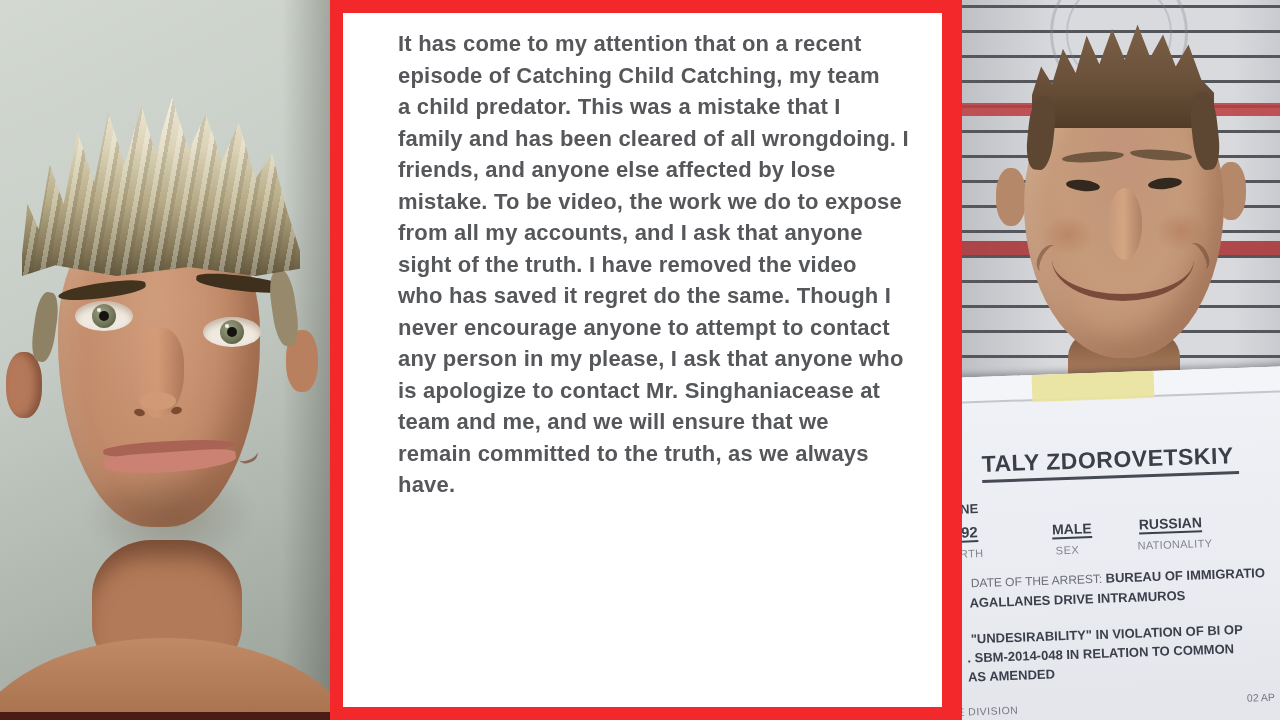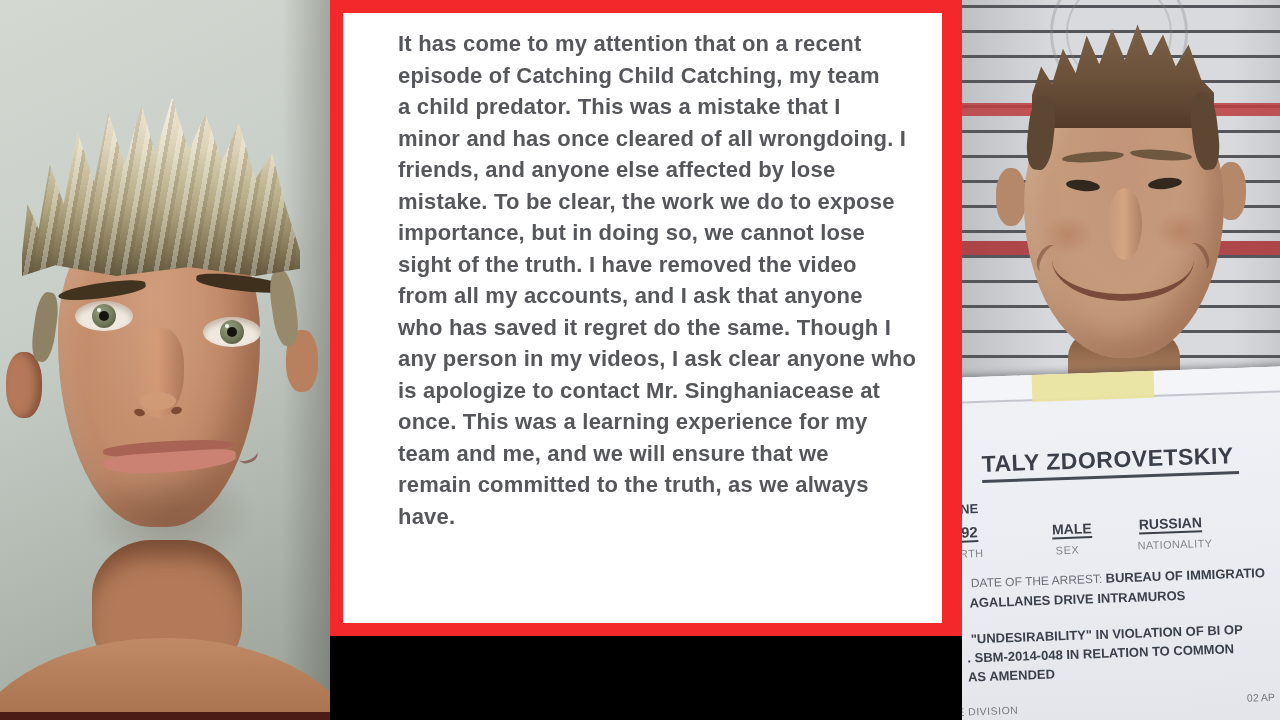--- a/index.html
+++ b/index.html
@@ -63,21 +63,21 @@
   .lp-hair-streaks{position:absolute;left:0;top:0;width:100%;height:100%;
     background:repeating-linear-gradient(100deg,rgba(255,255,245,.30) 0 5px,rgba(90,80,55,.18) 5px 9px,transparent 9px 16px);}
   .lp-sideburn-l{position:absolute;left:34px;top:292px;width:22px;height:70px;
     background:#8e8164;border-radius:40%;transform:rotate(8deg);}
   .lp-sideburn-r{position:absolute;left:272px;top:270px;width:24px;height:76px;
     background:#97896b;border-radius:40%;transform:rotate(-8deg);}
   .lp-bottom-edge{position:absolute;left:0;bottom:0;width:330px;height:8px;background:#4a1c15;}
 
   
   .statement-panel{
-    position:absolute;left:330px;top:0;width:632px;height:636px;box-sizing:border-box;
+    position:absolute;left:330px;top:0;width:632px;height:720px;box-sizing:border-box;
     border:13px solid #f2282b;border-right-width:20px;background:#fff;
   }
   .statement-text{margin:15px 0 0 55px;}
   .st-line{
     height:31.5px;line-height:31.5px;font-size:22px;font-weight:600;
     color:#56575a;letter-spacing:0.2px;white-space:nowrap;
   }
 
   
   .right-photo{
@@ -196,30 +196,29 @@
     <div class="lp-hair-streaks"></div>
   </div>
   <div class="lp-bottom-edge"></div>
 </div>
 
 <div class="statement-panel">
   <div class="statement-text">
     <div class="st-line">It has come to my attention that on a recent</div>
     <div class="st-line">episode of Catching Child Catching, my team</div>
     <div class="st-line">a child predator. This was a mistake that I</div>
-    <div class="st-line">minor and has once cleared of all wrongdoing. I</div>
+    <div class="st-line">family and has been cleared of all wrongdoing. I</div>
     <div class="st-line">friends, and anyone else affected by lose</div>
-    <div class="st-line">mistake. To be clear, the work we do to expose</div>
-    <div class="st-line">importance, but in doing so, we cannot lose</div>
+    <div class="st-line">mistake. To be video, the work we do to expose</div>
+    <div class="st-line">from all my accounts, and I ask that anyone</div>
     <div class="st-line">sight of the truth. I have removed the video</div>
-    <div class="st-line">from all my accounts, and I ask that anyone</div>
     <div class="st-line">who has saved it regret do the same. Though I</div>
-    <div class="st-line">any person in my videos, I ask clear anyone who</div>
+    <div class="st-line">never encourage anyone to attempt to contact</div>
+    <div class="st-line">any person in my please, I ask that anyone who</div>
     <div class="st-line">is apologize to contact Mr. Singhaniacease at</div>
-    <div class="st-line">once. This was a learning experience for my</div>
     <div class="st-line">team and me, and we will ensure that we</div>
     <div class="st-line">remain committed to the truth, as we always</div>
     <div class="st-line">have.</div>
   </div>
 </div>
 
 <div class="right-photo">
   <div class="rp-wall-shade"></div>
   <div class="rp-redband-1"></div>
   <div class="rp-redband-2"></div>

